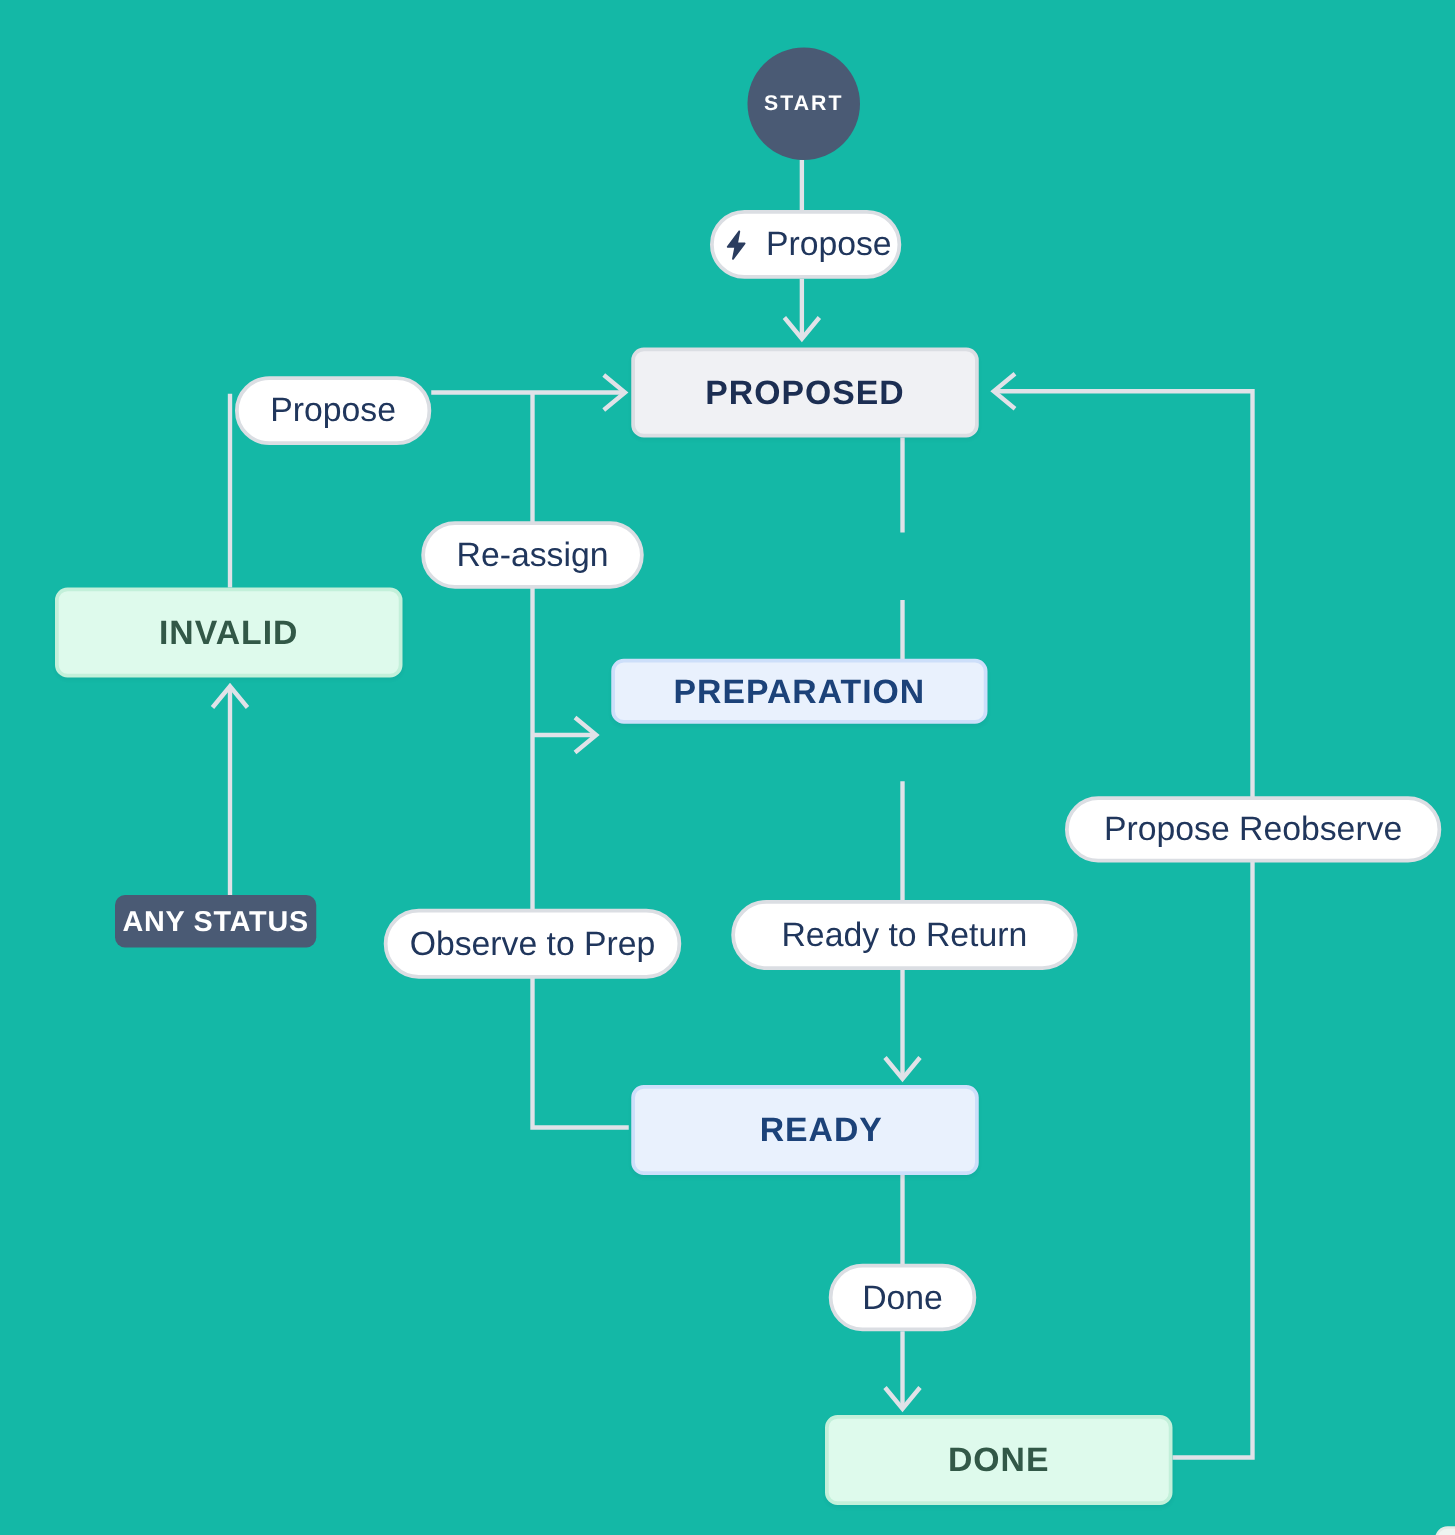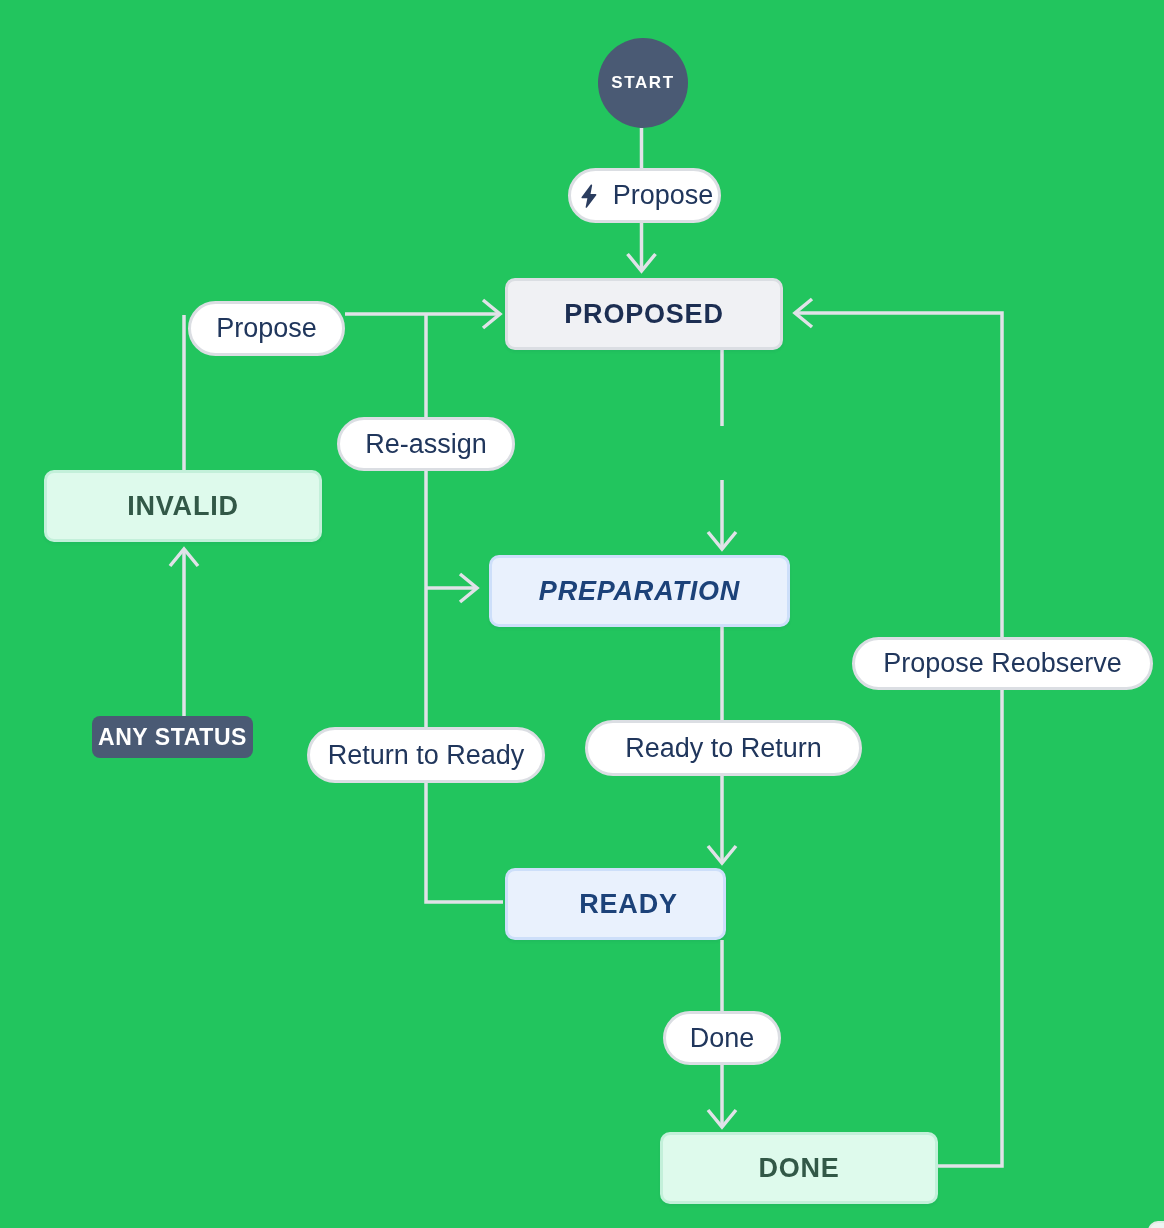--- a/index.html
+++ b/index.html
@@ -5,21 +5,21 @@
   html, body {
     margin: 0;
     padding: 0;
     background: #ffffff;
     font-family: "Liberation Sans", "DejaVu Sans", sans-serif;
   }
   #canvas {
     position: relative;
     width: 1164px;
     height: 1228px;
-    background: #22c55e;
+    background: #14b8a6;
     overflow: hidden;
   }
   #edges {
     position: absolute;
     left: 0; top: 0;
     width: 1164px;
     height: 1228px;
   }
   #edges path {
     fill: none;
@@ -88,26 +88,26 @@
     border-radius: 10px 10px 0 0;
   }
   
   #start-node            { left: 598px; top:   38px; width:  90px; height: 90px; }
   #create-pill           { left: 568px; top:  168px; width: 153px; height: 55px; }
   #proposed-box          { left: 505px; top:  278px; width: 278px; height: 72px; }
   #propose-pill          { left: 188px; top:  301px; width: 157px; height: 55px; }
   #reassign-pill         { left: 337px; top:  417px; width: 178px; height: 54px; }
   #inprep-pill           { left: 652px; top:  425px; width: 140px; height: 54px; }
   #invalid-box           { left:  44px; top:  470px; width: 278px; height: 72px; }
-  #preparation-box       { left: 489px; top:  555px; width: 301px; height: 72px; font-style: italic; }
+  #preparation-box       { left: 489px; top:  527px; width: 301px; height: 52px; }
   #propose-reobserve-pill{ left: 852px; top:  637px; width: 301px; height: 53px; }
   #any-status-node       { left:  92px; top:  716px; width: 161px; height: 42px; }
   #return-to-prep-pill   { left: 307px; top:  727px; width: 238px; height: 56px; }
   #ready-to-observe-pill { left: 585px; top:  720px; width: 277px; height: 56px; }
-  #ready-box             { left: 505px; top:  868px; width: 221px; height: 72px; padding-left: 26px; }
+  #ready-box             { left: 505px; top:  868px; width: 278px; height: 72px; padding-left: 26px; }
   #done-pill             { left: 663px; top: 1011px; width: 118px; height: 54px; }
   #done-box              { left: 660px; top: 1132px; width: 278px; height: 72px; }
 </style>
 </head>
 <body>
 
 <div id="canvas">
 
   <svg id="edges" viewBox="0 0 1164 1228" xmlns="http://www.w3.org/2000/svg">
 
@@ -172,21 +172,21 @@
 
   <div class="node pill" id="propose-reobserve-pill">
     <span>Propose Reobserve</span>
   </div>
 
   <div class="node" id="any-status-node">
     <span>ANY STATUS</span>
   </div>
 
   <div class="node pill" id="return-to-prep-pill">
-    <span>Return to Ready</span>
+    <span>Observe to Prep</span>
   </div>
 
   <div class="node pill" id="ready-to-observe-pill">
     <span>Ready to Return</span>
   </div>
 
   <div class="node status inprogress" id="ready-box">
     <span>READY</span>
   </div>
 

